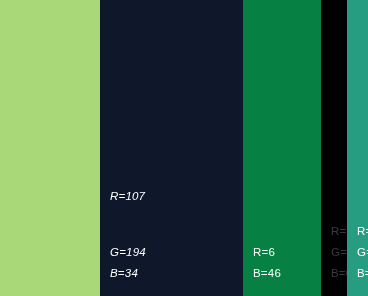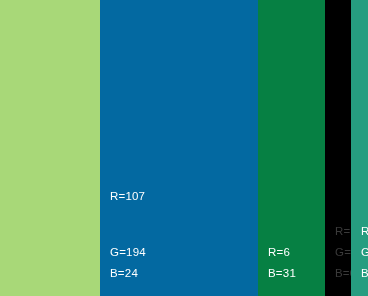--- a/index.html
+++ b/index.html
@@ -52,31 +52,31 @@
 <body>
 
 <div id="palette" style="width: 368px; height: 296px; background: rgb(255, 255, 255);">
     <div class="swatch no-label" style="width: 100px; background: rgb(168, 216, 120);">
       <div class="swatch-labels">
         <span class="channel" style="color: rgb(255, 255, 255);"></span>
         <span class="channel" style="color: rgb(255, 255, 255);"></span>
         <span class="channel" style="color: rgb(255, 255, 255);"></span>
       </div>
     </div>
-    <div class="swatch" style="width: 158px; background: #0369a1;">
+    <div class="swatch" style="width: 143px; background: #0f172a; font-style: italic;">
       <div class="swatch-labels">
         <span class="channel" style="color: rgb(255, 255, 255);">R=107</span>
         <span class="channel" style="color: rgb(255, 255, 255); margin-top: 35px;">G=194</span>
-        <span class="channel" style="color: rgb(255, 255, 255);">B=24</span>
+        <span class="channel" style="color: rgb(255, 255, 255);">B=34</span>
       </div>
     </div>
-    <div class="swatch" style="width: 67px; background: rgb(6, 128, 67);">
+    <div class="swatch" style="width: 78px; background: rgb(6, 128, 67);">
       <div class="swatch-labels">
         <span class="channel" style="color: rgb(255, 255, 255);">R=6</span>
-        <span class="channel" style="color: rgb(255, 255, 255);">B=31</span>
+        <span class="channel" style="color: rgb(255, 255, 255);">B=46</span>
       </div>
     </div>
     <div class="swatch" style="width: 26px; background: rgb(0, 0, 0);">
       <div class="swatch-labels">
         <span class="channel" style="color: rgb(58, 58, 58);">R=0</span>
         <span class="channel" style="color: rgb(58, 58, 58);">G=0</span>
         <span class="channel" style="color: rgb(58, 58, 58);">B=0</span>
       </div>
     </div>
     <div class="swatch" style="width: 32px; background: rgb(38, 157, 128);">

